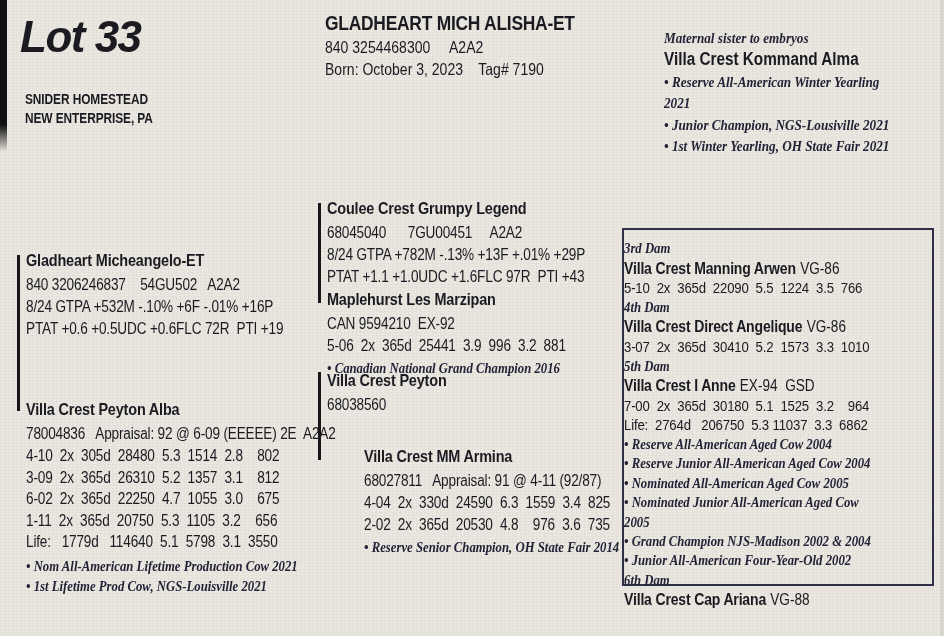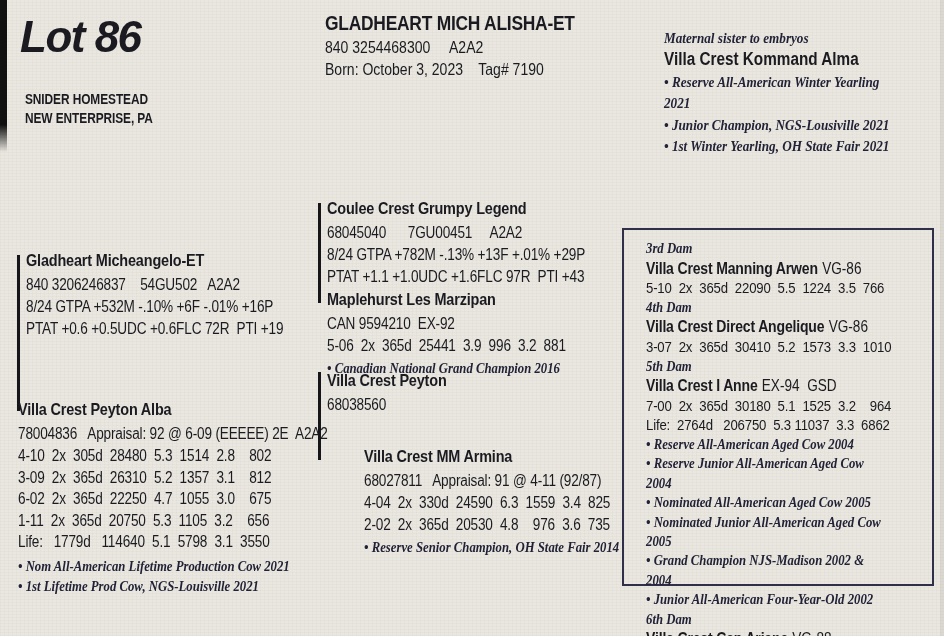--- a/index.html
+++ b/index.html
@@ -35,53 +35,53 @@
   #bracket-c1{left:318px; top:203px; height:100px;}
   #bracket-c2{left:318px; top:372px; height:88px;}
 
   .ph{font-size:17px; font-weight:bold; line-height:20px; letter-spacing:-.2px; margin-bottom:3px; white-space:pre;}
   .pdata{font-size:16px; line-height:22px; letter-spacing:-.2px; white-space:pre;}
   .rec{font-size:16px; line-height:21.5px; letter-spacing:-.2px; white-space:pre;}
   .aws{margin-top:3px;}
   .aws .aw{font-size:15px; line-height:20px;}
 
   #sire-blk{left:26px; top:251px;}
-  #dam-blk{left:18px; top:400px;}
+  #dam-blk{left:26px; top:400px;}
   #dam-blk .ph{line-height:20px;}
   #coulee-blk{left:327px; top:199px;}
   #maple-blk{left:327px; top:290px;}
   #maple-blk .aws{margin-top:1px;}
   #peyton-blk{left:327px; top:371px;}
   #armina-blk{left:327px; top:447px;margin-left:37px;}
   #armina-blk .aws{margin-top:2px;}
 
   #dam-box{
     left:622px; top:228px; width:312px; height:358px;
     border:2px solid #2f2f49; box-sizing:border-box;
-    padding:9px 8px 0 22px;
+    padding:9px 8px 0 0;
   }
   #dam-box .dam-label{font-size:15px; line-height:19.6px;}
   #dam-box .bname{font-size:16.5px; font-weight:bold; line-height:19.6px; letter-spacing:-.2px; white-space:pre;}
   #dam-box .score{font-weight:normal; font-size:16px; margin-left:5px; letter-spacing:0;}
   #dam-box .brec{font-size:15.5px; line-height:19.6px; letter-spacing:-.2px; white-space:pre;}
   #dam-box .baw{font-size:15px; line-height:19.4px;}
 
   #edge-shadow{left:0; top:0; width:7px; height:152px;
     background:linear-gradient(180deg,#101010 0 82%,rgba(16,16,16,0) 100%);}
   #edge-right{right:0; top:0; width:4px; height:636px; background:rgba(90,85,75,.10);}
 </style>
 </head>
 <body>
 
 <div class="page">
 
   <div id="edge-shadow" class="blk"></div>
   <div id="edge-right" class="blk"></div>
 
-  <div id="lot" class="blk sans">Lot 86</div>
+  <div id="lot" class="blk sans">Lot 33</div>
 
   <div id="consignor" class="blk sans cx">
     <div>SNIDER HOMESTEAD</div>
     <div>NEW ENTERPRISE, PA</div>
   </div>
 
   <div id="animal" class="blk sans cx">
     <div class="aname">GLADHEART MICH ALISHA-ET</div>
     <div class="aline">
       <span>840 3254468300</span><span class="gap-a2">A2A2</span>

